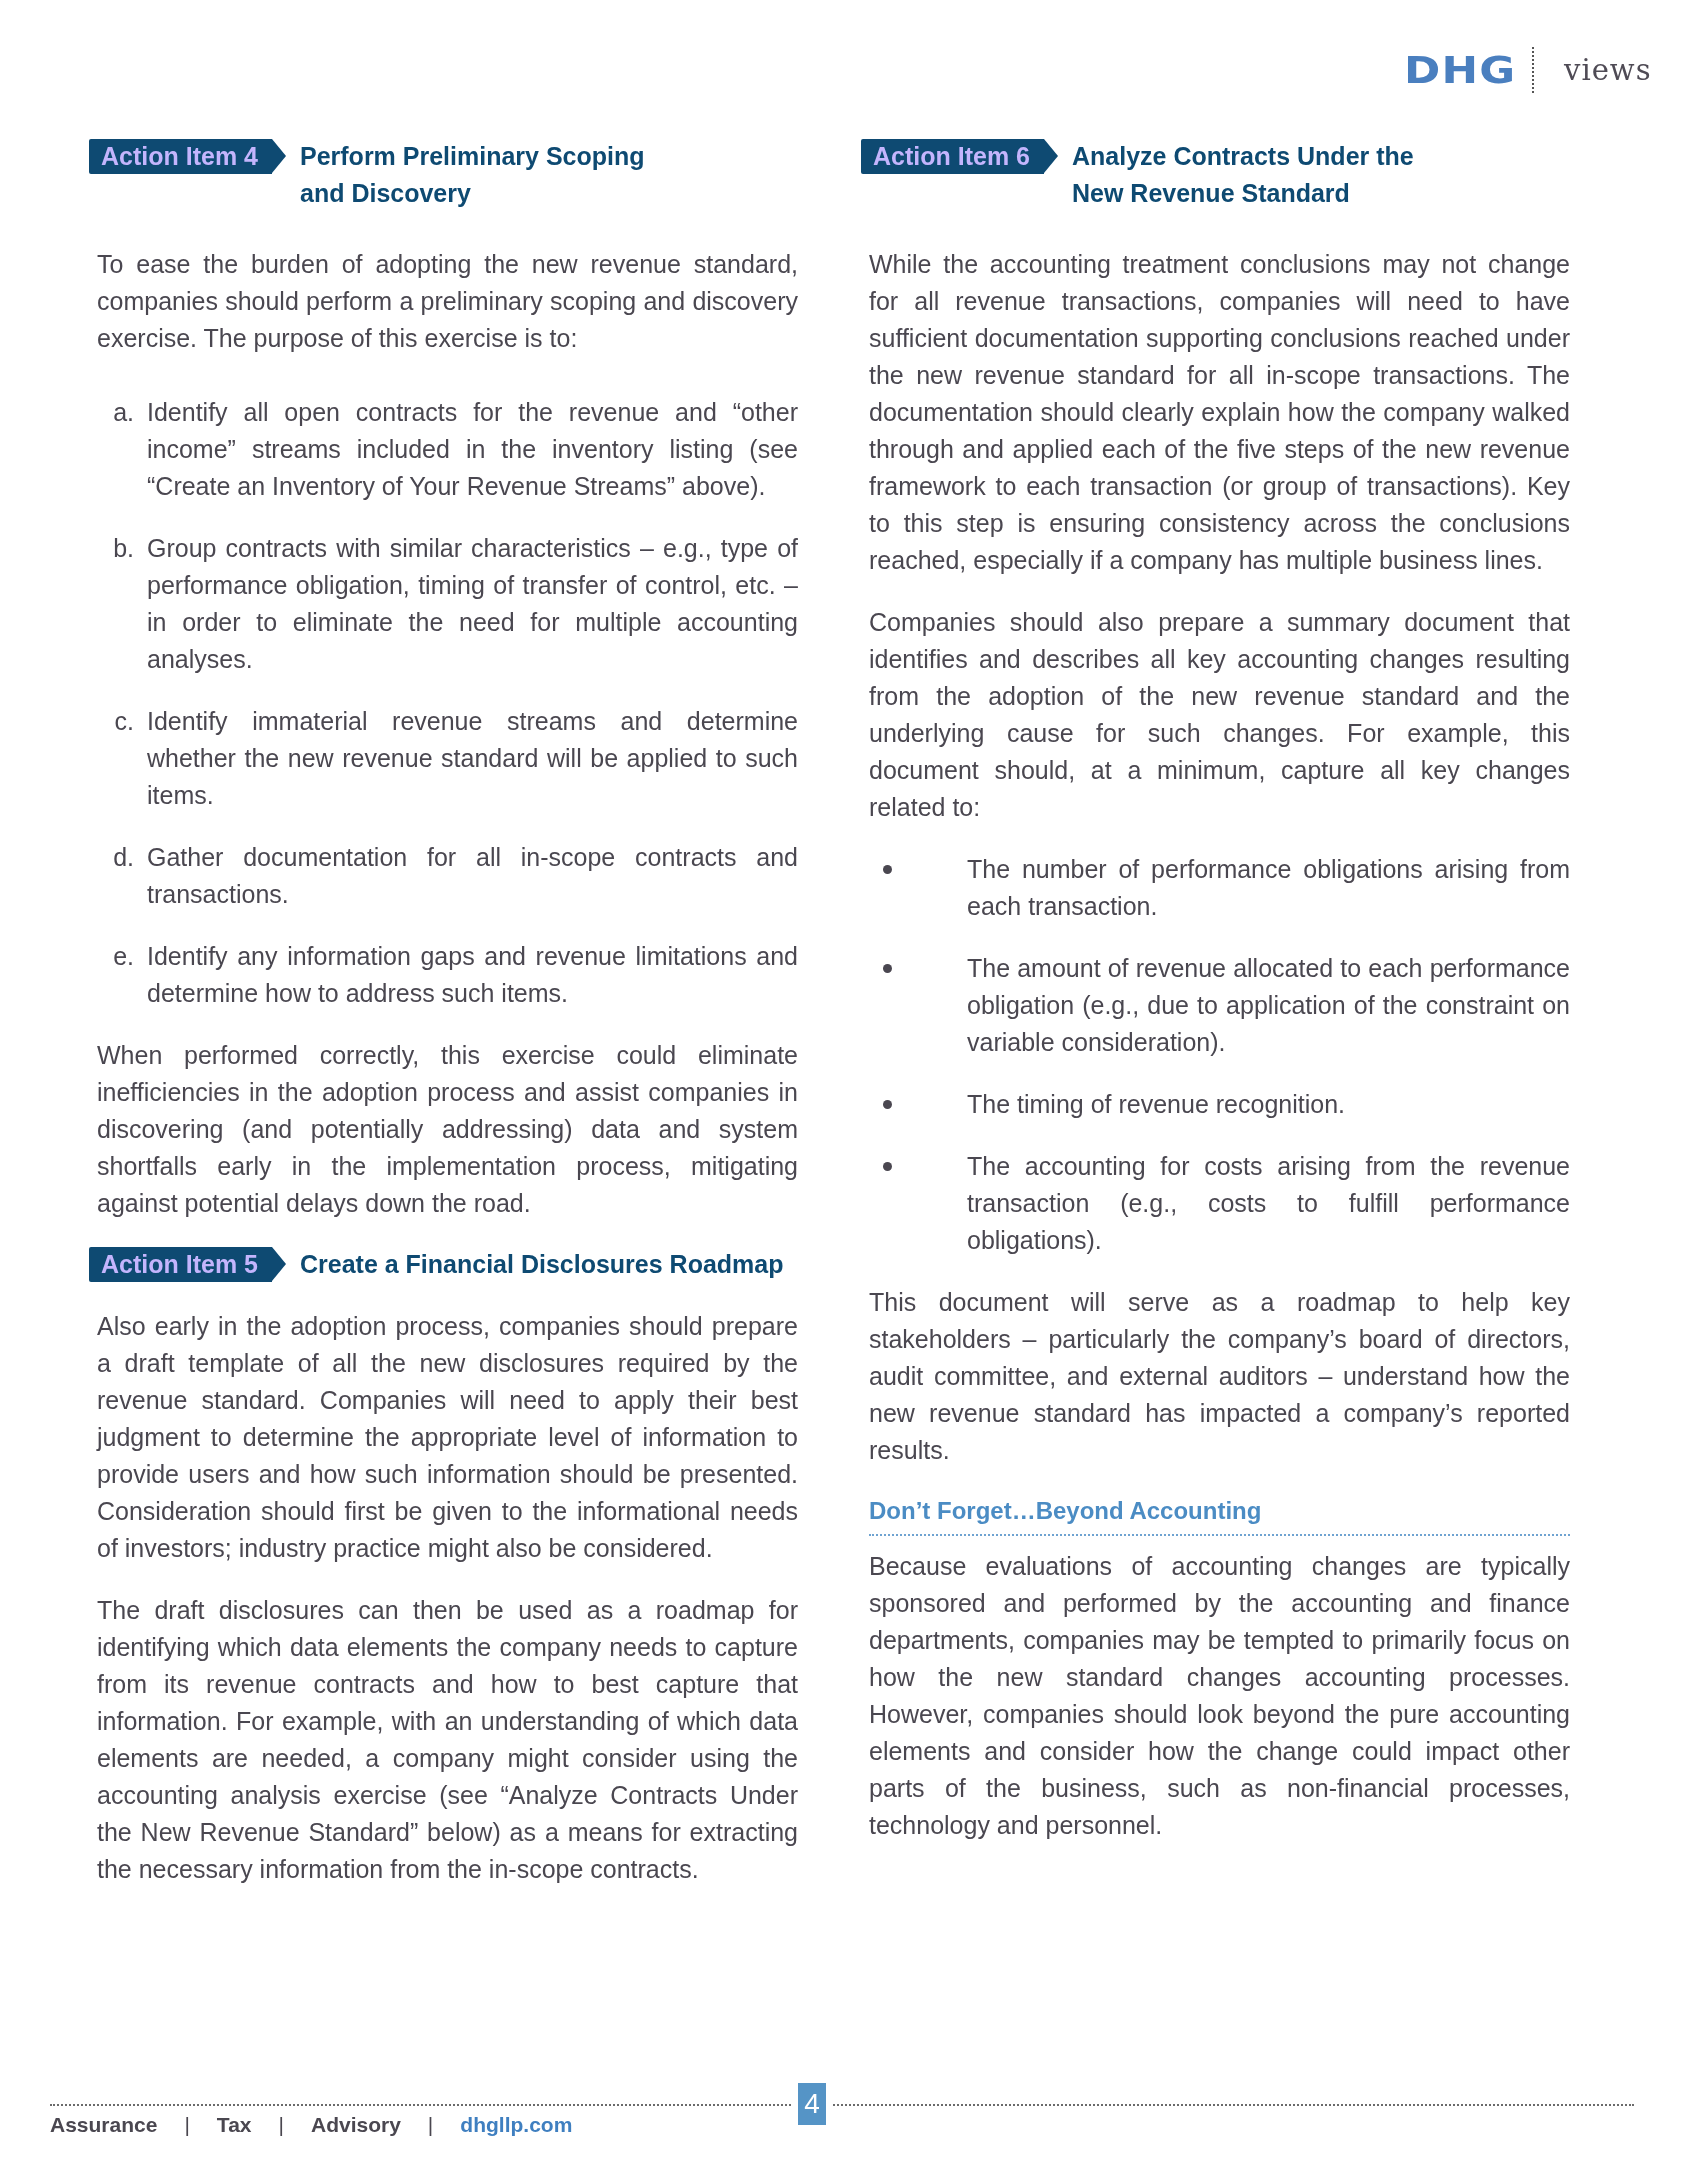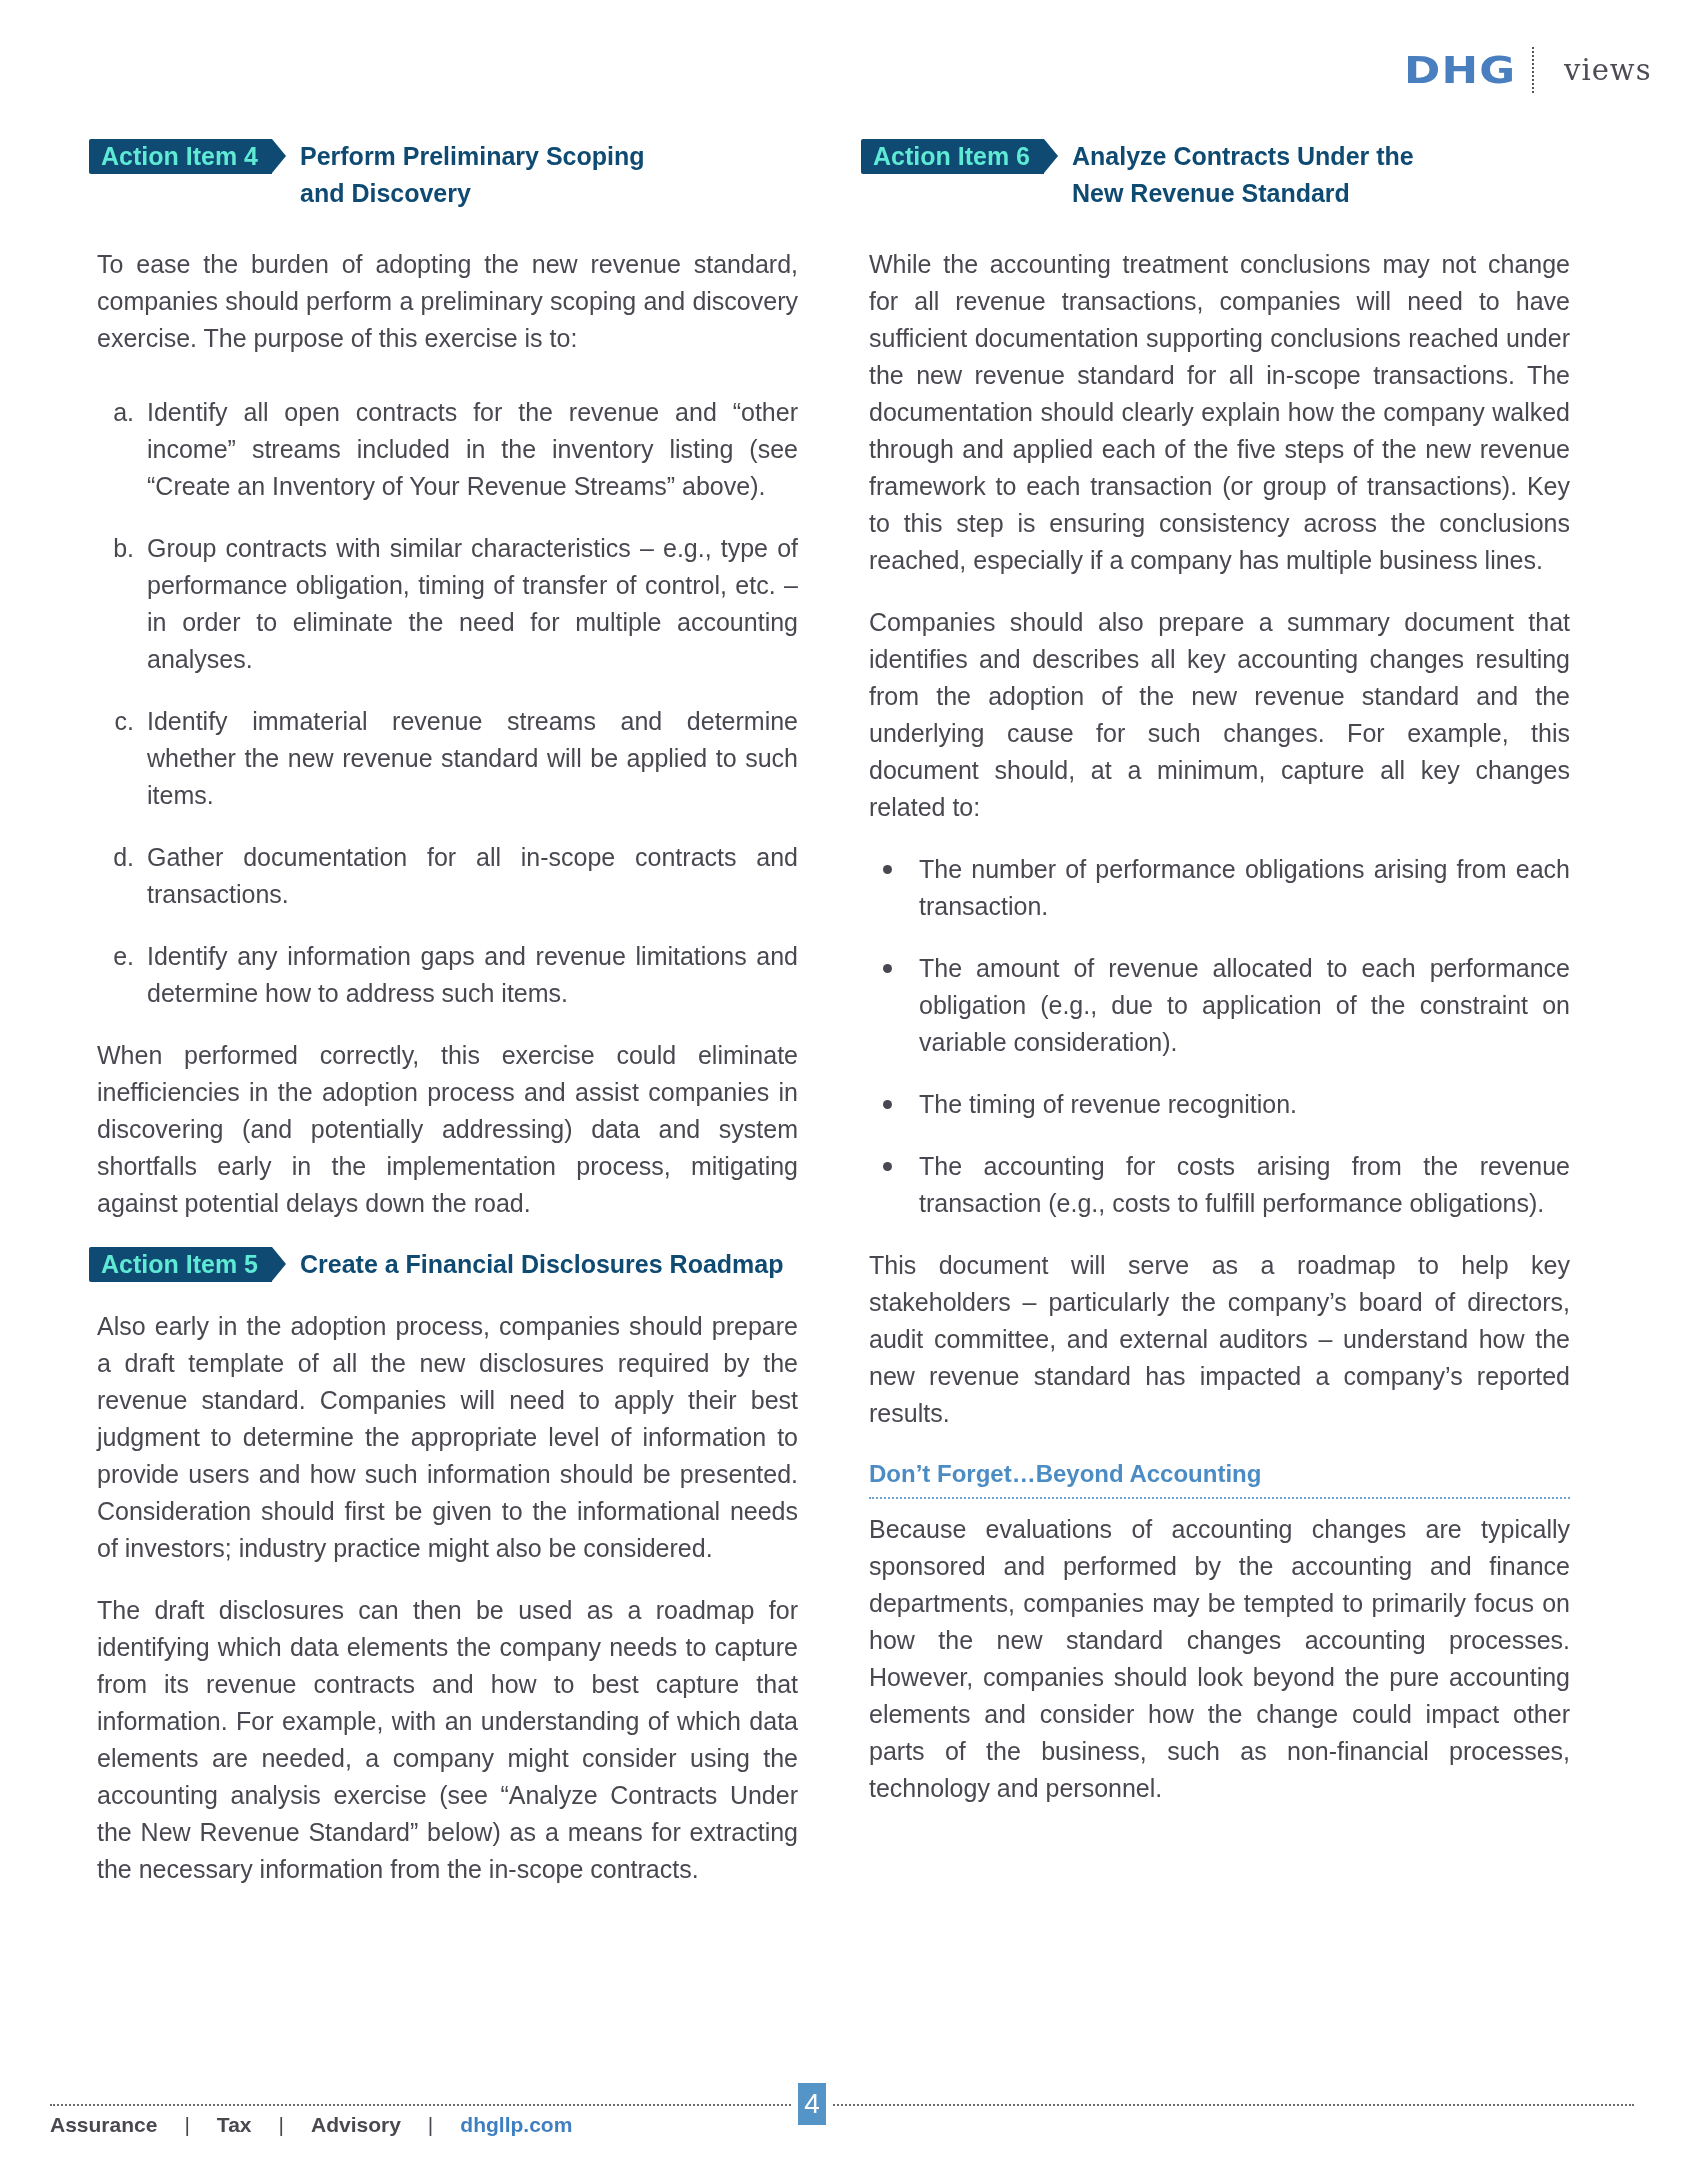--- a/index.html
+++ b/index.html
@@ -5,33 +5,33 @@
   html,body{margin:0;padding:0;background:#ffffff;}
   body{width:1683px;height:2178px;position:relative;overflow:hidden;font-family:"Liberation Sans",sans-serif;color:#4a4750;}
   .logo{position:absolute;left:1404px;top:40px;height:59px;display:flex;align-items:center;gap:20px;}
   .logo-dhg{font-family:"DejaVu Sans",sans-serif;font-weight:bold;font-size:38px;color:#4a7fbf;letter-spacing:1px;transform:scaleX(1.15);transform-origin:left center;display:inline-block;width:94px;}
   .logo-sep{width:0;height:46px;border-left:2px dotted #555;margin:0 10px 0 14px;}
   .logo-views{font-family:"DejaVu Serif",serif;font-size:29px;color:#4f4b55;letter-spacing:1px;}
   .col{position:absolute;top:139px;width:701px;}
   .col.left{left:97px;}
   .col.right{left:869px;}
   .action-head{display:flex;align-items:flex-start;margin-bottom:34px;}
-  .badge{position:relative;background:#0e4a72;color:#5eead4;font-weight:bold;font-size:25px;height:35px;line-height:35px;padding:0 14px 0 12px;margin-left:-8px;border-radius:2px 0 0 2px;white-space:nowrap;}
+  .badge{position:relative;background:#0e4a72;color:#c4b5fd;font-weight:bold;font-size:25px;height:35px;line-height:35px;padding:0 14px 0 12px;margin-left:-8px;border-radius:2px 0 0 2px;white-space:nowrap;}
   .badge::after{content:"";position:absolute;right:-14px;top:0;border-top:17.3px solid transparent;border-bottom:17.3px solid transparent;border-left:14px solid #0e4a72;}
   .action-title{color:#0e4a72;font-weight:bold;font-size:25px;line-height:37px;margin-left:28px;margin-top:-1px;}
   p.body{margin:0 0 25px 0;font-size:25px;line-height:37px;text-align:justify;color:#4a4750;}
   ol.alpha{list-style:none;margin:0 0 0 0;padding:0;}
   ol.alpha li{display:flex;font-size:25px;line-height:37px;margin-bottom:25px;text-align:justify;}
   ol.alpha li .marker{width:50px;flex:none;text-align:right;padding-right:13px;box-sizing:border-box;}
   ol.alpha li .txt{flex:1;}
   ul.bullets{list-style:none;padding:0;margin:0;}
   ul.bullets li{display:flex;font-size:25px;line-height:37px;margin-bottom:25px;text-align:justify;}
   ul.bullets li .dot{width:50px;flex:none;position:relative;}
   ul.bullets li .dot::before{content:"";position:absolute;left:14px;top:14px;width:9px;height:9px;border-radius:50%;background:#4a4750;}
-  ul.bullets li .txt{flex:1;}
+  ul.bullets li .txt{flex:1;margin-left:48px;}
   .side-head{color:#4b8cc4;font-weight:bold;font-size:24px;line-height:34px;padding-bottom:6px;border-bottom:2px dotted #6fa3d1;margin:6px 0 12px 0;}
   .footer-line{position:absolute;left:50px;top:2104px;width:1584px;border-top:2px dotted #6b6b6b;}
   .page-box{position:absolute;left:798px;top:2083px;width:28px;height:42px;background:#5594c6;color:#fff;font-size:28px;line-height:42px;text-align:center;font-family:"Liberation Sans",sans-serif;box-shadow:0 0 0 6px #fff;}
   .footer-links{position:absolute;left:50px;top:2113px;font-size:21px;font-weight:bold;color:#4a4750;display:flex;align-items:center;gap:17px;}
   .footer-links .sep{margin:0 10px;font-weight:normal;}
   .footer-links .site{color:#3f7fc0;}
 </style>
 </head>
 <body>
 

